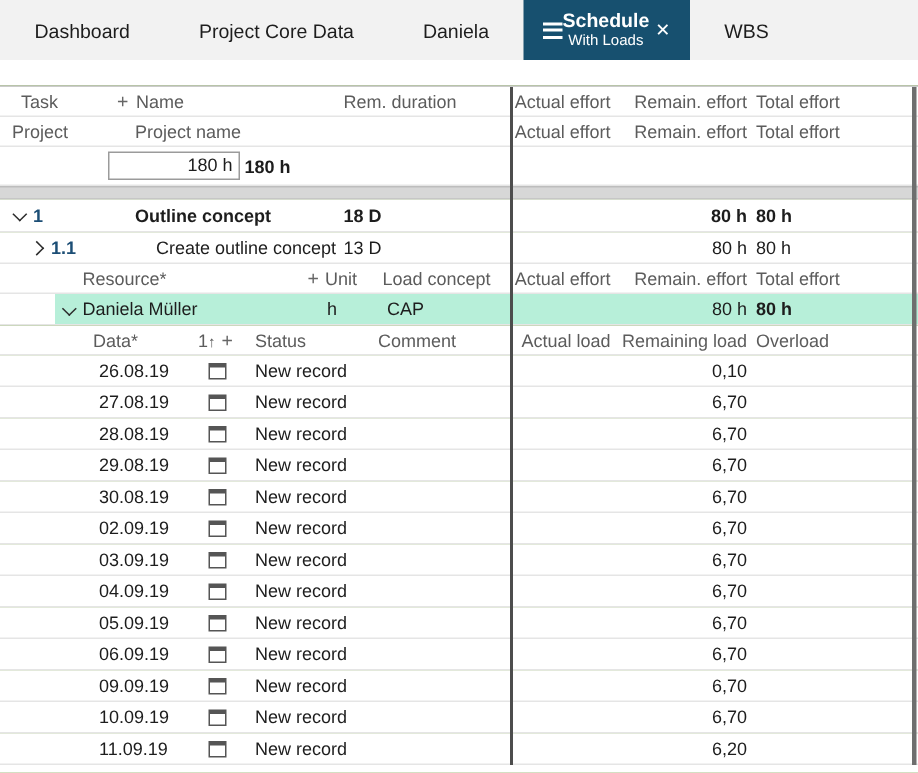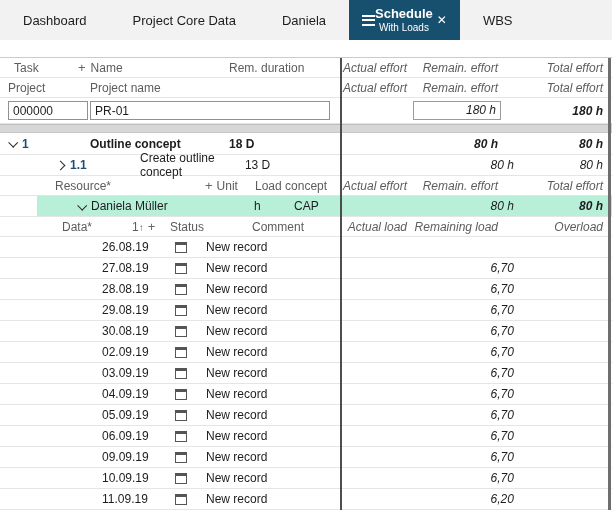--- a/index.html
+++ b/index.html
@@ -18,27 +18,27 @@
   .burger{display:flex;flex-direction:column;gap:2.5px;}
   .burger span{display:block;width:13px;height:2px;background:#fff;}
   .close-x{font-size:12px;margin-left:4px;}
   
   .table{position:absolute;left:0;top:57px;width:612px;border-top:1px solid #cbcbcb;background:#4d7c0f;}
   .vline{position:absolute;left:340px;top:0;bottom:0;width:2px;background:var(--divider,#4d4d4d);z-index:4;}
   .scrollbar{position:absolute;right:1px;top:0;bottom:0;width:3px;background:#6e6e6e;z-index:4;}
   .row{display:flex;align-items:center;border-bottom:1px solid #e5e5e5;box-sizing:border-box;background:#fff;}
   .hdr{color:#5c5c5c;}
   .hdr .cA,.hdr .cB,.hdr .cC,.hdr div{color:#5c5c5c;}
-  .r20{height:20px;}.r21{height:21px;padding-left:36px;}.r22{height:22px;}.r26{height:26px;}
+  .r20{height:20px;}.r21{height:21px;}.r22{height:22px;}.r26{height:26px;}
   .b{font-weight:bold;}
   .L{width:341px;display:flex;align-items:center;height:100%;box-sizing:border-box;}
-  .R{width:271px;display:flex;align-items:center;height:100%;box-sizing:border-box;font-style:italic;}
+  .R{width:271px;display:flex;align-items:center;height:100%;box-sizing:border-box;}
   .cA{width:72px;text-align:right;padding-right:6px;box-sizing:border-box;}
   .cB{width:91px;text-align:right;padding-right:6px;box-sizing:border-box;}
-  .cC{flex:1;text-align:right;padding-right:9px;box-sizing:border-box;}
+  .cC{flex:1;text-align:left;padding-right:9px;box-sizing:border-box;}
   
   .colTask{width:78px;padding-left:14px;box-sizing:border-box;}
   .colName{flex:1;display:flex;align-items:center;gap:5px;}
   .colDur{width:112px;text-align:left;padding-right:19px;box-sizing:border-box;}
   
   .colProj{width:82px;padding-left:8px;box-sizing:border-box;}
   .colProjName{flex:1;padding-left:8px;}
   
   .inp{font-family:inherit;font-size:12px;color:#1d1d1d;border:1px solid #919191;height:19px;box-sizing:border-box;padding:0 4px;background:#fff;outline:none;}
   .inp.id{margin-left:8px;width:80px;}
@@ -125,24 +125,20 @@
       <div class="colProjName">Project name</div>
     </div>
     <div class="R">
       <div class="cA">Actual effort</div>
       <div class="cB">Remain. effort</div>
       <div class="cC">Total effort</div>
     </div>
   </div>
 
   <div class="row r26">
-    <div class="L">
-      <input class="inp id" value="000000" style="">
-      <input class="inp nm" value="PR-01" style="">
-    </div>
     <div class="R">
       <div class="cA"></div>
       <div class="cB">
           <div class="valbox">180 h</div>
         </div>
       <div class="cC b">180 h</div>
     </div>
   </div>
 
   <div class="band"></div>
@@ -235,20 +231,25 @@
       <div class="row r21">
         <div class="L">
           <div class="ind55"></div>
           <div class="dcolV">26.08.19</div>
           <div class="icolV">
             <span class="cal"></span>
           </div>
           <div class="scol">New record</div>
           <div class="ccol"></div>
         </div>
+        <div class="R">
+          <div class="cA"></div>
+          <div class="cB">0,10</div>
+          <div class="cC"></div>
+        </div>
       </div>
 
       <div class="row r21">
         <div class="L">
           <div class="ind55"></div>
           <div class="dcolV">27.08.19</div>
           <div class="icolV">
             <span class="cal"></span>
           </div>
           <div class="scol">New record</div>

